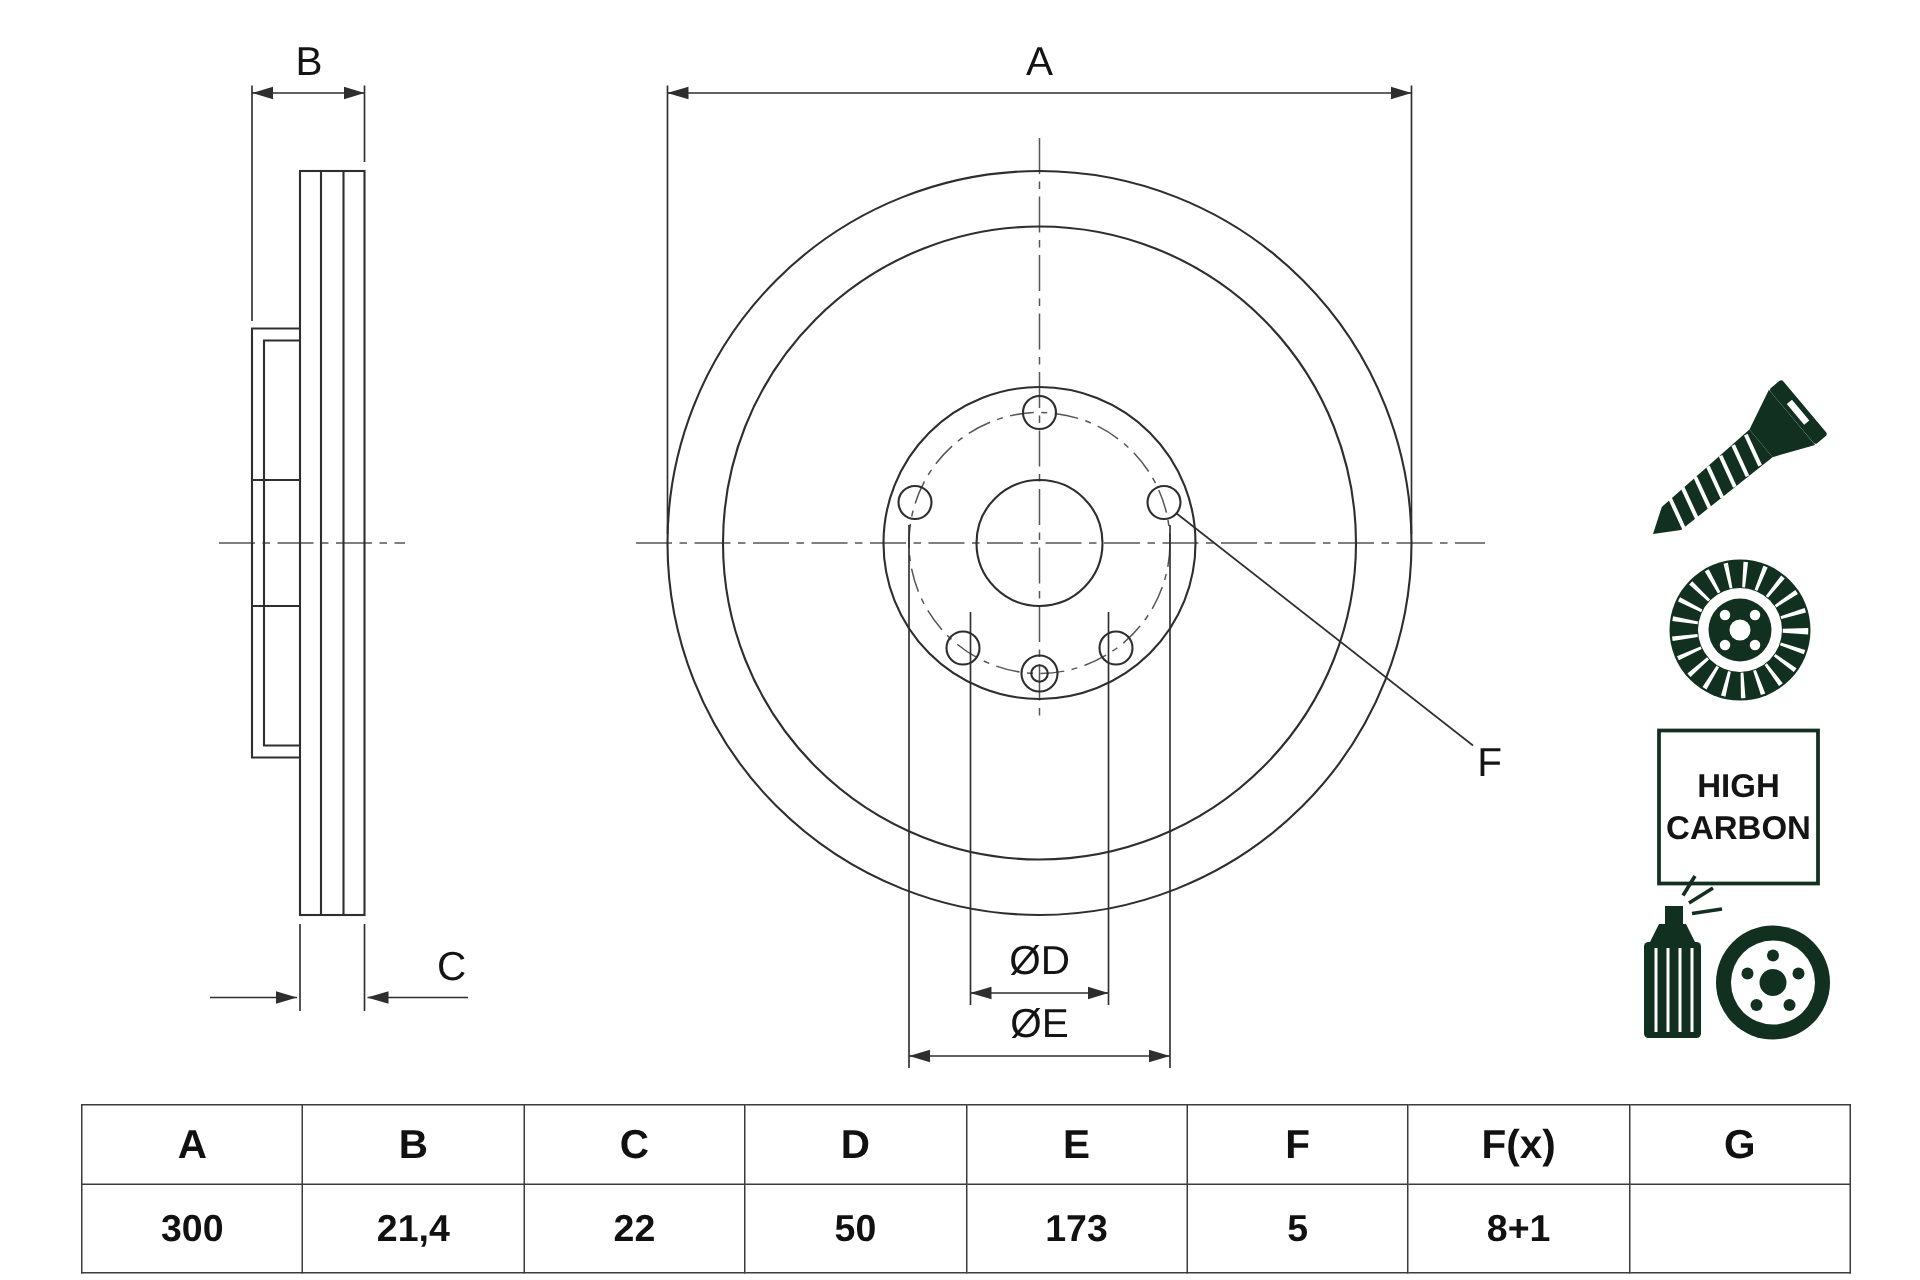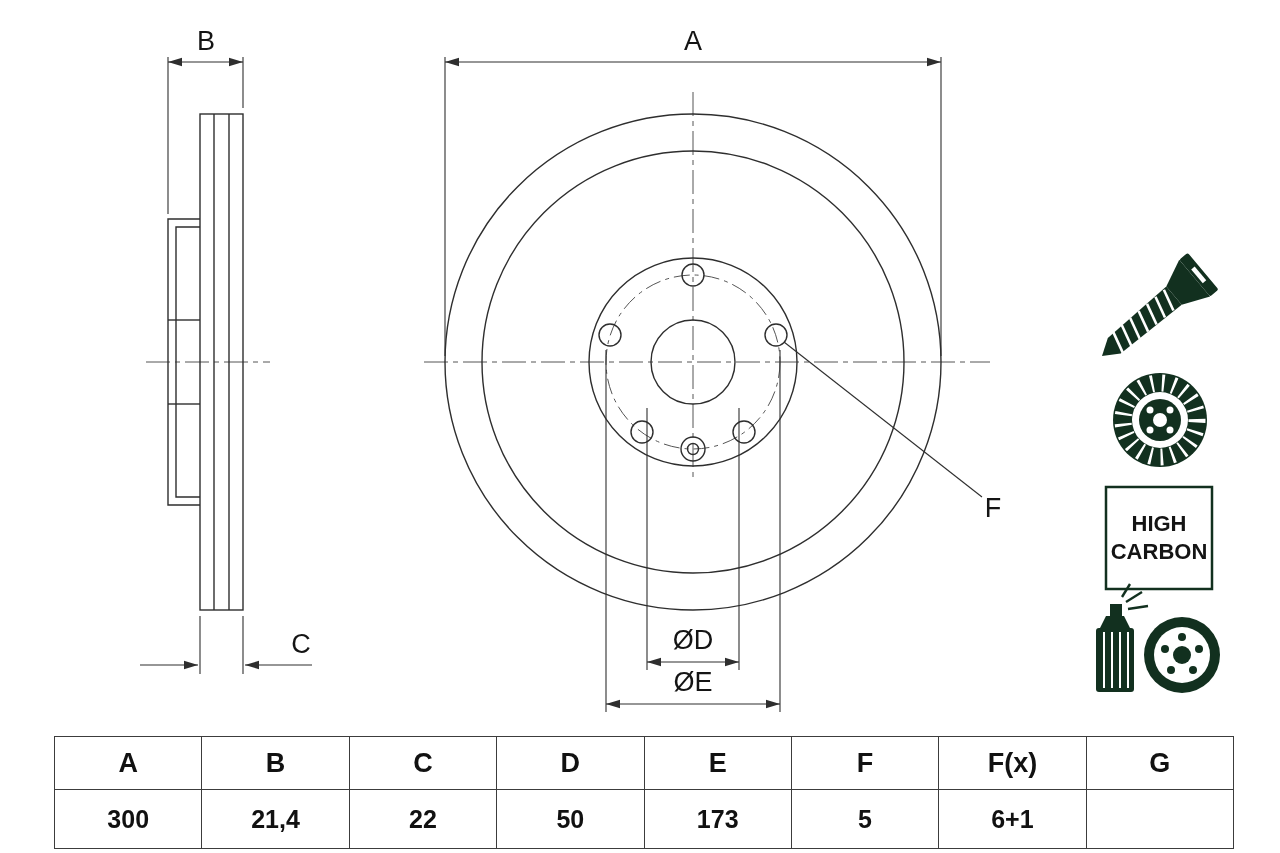--- a/index.html
+++ b/index.html
@@ -192,18 +192,18 @@
       <th>F(x)</th>
       <th>G</th>
     </tr>
     <tr>
       <td>300</td>
       <td>21,4</td>
       <td>22</td>
       <td>50</td>
       <td>173</td>
       <td>5</td>
-      <td>6+1</td>
+      <td>8+1</td>
       <td></td>
     </tr>
   </tbody>
     </table>
 </div>
 
 </body></html>

